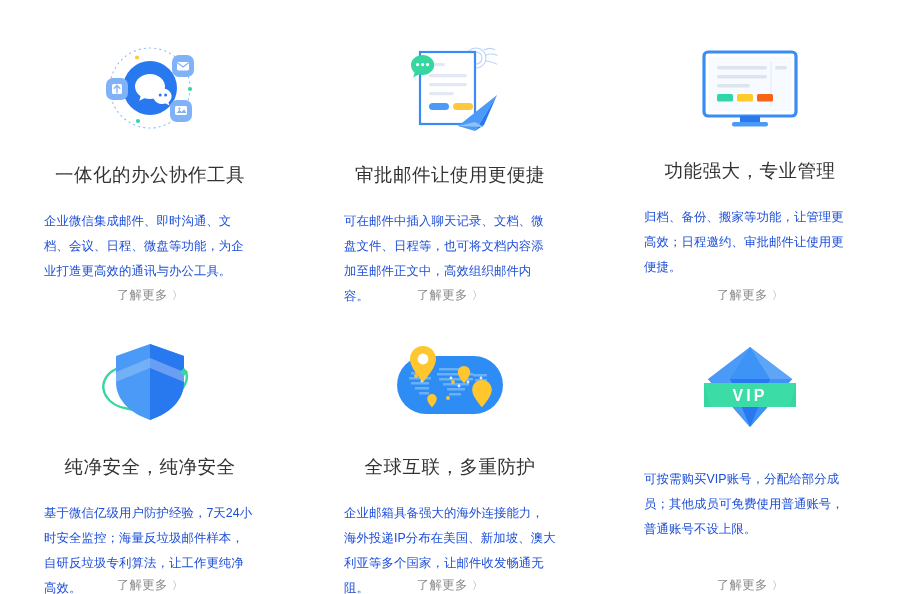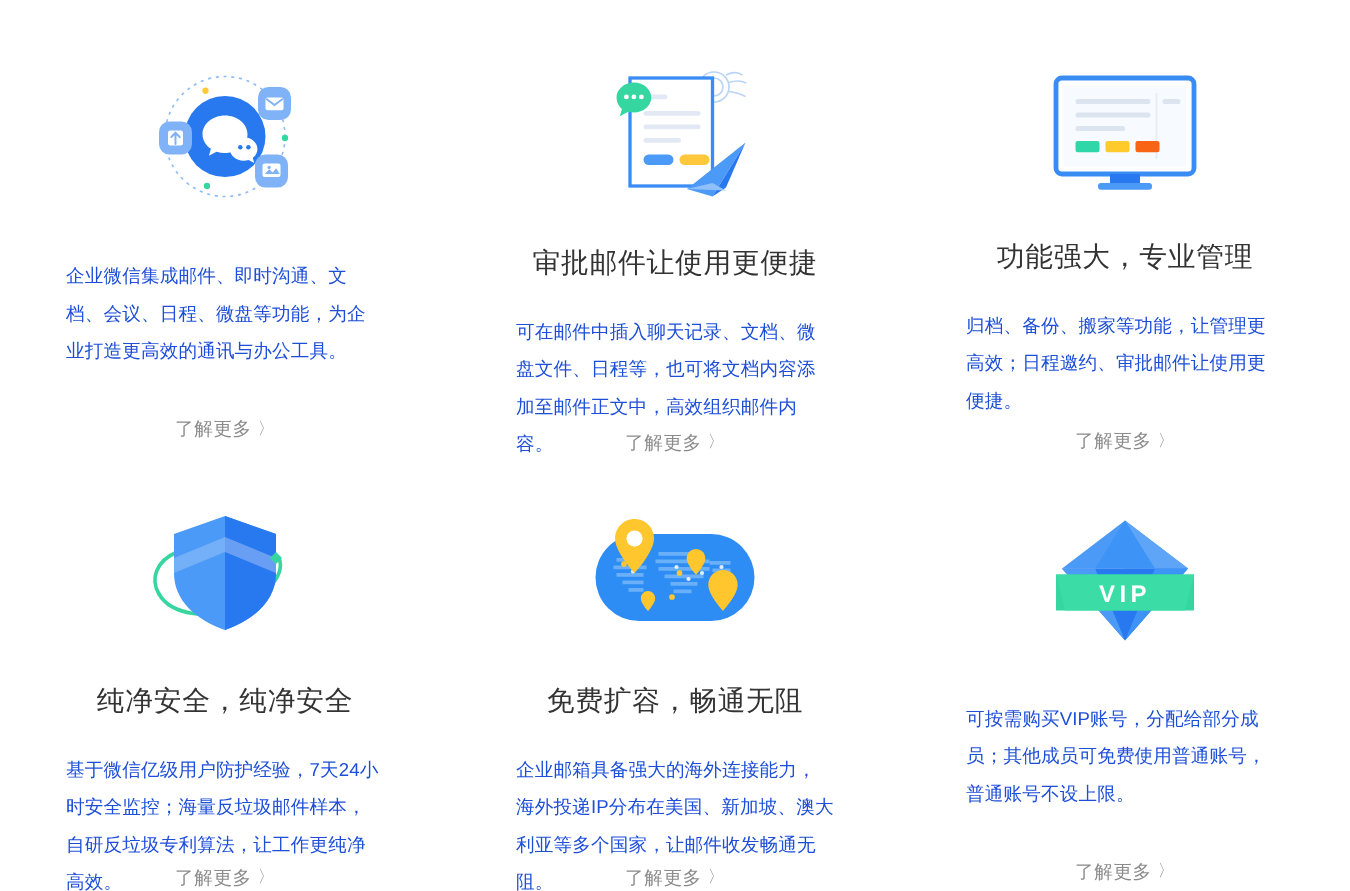--- a/index.html
+++ b/index.html
@@ -68,21 +68,21 @@
     letter-spacing: 0.4px;
   }
   .card-more .chev {
     font-size: 11px;
     margin-left: 2px;
     line-height: 1;
     color: #9a9a9a;
   }
   
   .row2 .card-icon { margin-top: 30px; }
-  .more-wrap { height: 40px; display:flex; align-items:center; justify-content:center; width:100%; }
+  .more-wrap { height: 40px; display:flex; align-items:flex-end; justify-content:center; width:100%; }
   .desc-wrap { min-height: 78px; width: 212px; }
 </style>
 </head>
 <body>
 
 <div class="features-grid">
 
   <div class="feature-card">
     <div class="card-icon">
       <svg width="132" height="100" viewBox="0 0 132 100">
@@ -100,20 +100,21 @@
         <path d="M33 47.5v7.5M30.2 50.3l2.8-2.8 2.8 2.8" fill="none" stroke="#7FB2F7" stroke-width="1.3" stroke-linecap="round"></path>
         <rect x="86" y="62" width="22" height="22" rx="7" fill="#7FB2F7"></rect>
         <rect x="91" y="68" width="12" height="9" rx="1.4" fill="#ffffff"></rect>
         <path d="M92.5 75l3-3.2 2.2 2.2 2.4-2.8 2.4 3.8z" fill="#7FB2F7"></path>
         <circle cx="95.4" cy="70.6" r="1.1" fill="#7FB2F7"></circle>
         <circle cx="53" cy="19.5" r="2.1" fill="#FFC93C"></circle>
         <circle cx="106" cy="51" r="2.1" fill="#35D6A0"></circle>
         <circle cx="54" cy="83" r="2.1" fill="#35D6A0"></circle>
       </svg>
     </div>
+    <div class="card-title">一体化的办公协作工具</div>
     <div class="desc-wrap">
       <p class="card-desc">企业微信集成邮件、即时沟通、文档、会议、日程、微盘等功能，为企业打造更高效的通讯与办公工具。</p>
     </div>
     <div class="more-wrap">
       <a class="card-more" href="#">
         <span>了解更多</span>
         <span class="chev">〉</span>
       </a>
     </div>
   </div>
@@ -233,21 +234,21 @@
           <circle cx="64" cy="48" r="1.9"></circle>
           <circle cx="59" cy="64" r="1.9"></circle>
         </g>
         <path d="M34 12c-7.2 0-13 5.8-13 13 0 9.2 13 23 13 23s13-13.8 13-23c0-7.2-5.8-13-13-13z" fill="#FFC62E"></path>
         <circle cx="34" cy="25" r="5.4" fill="#ffffff"></circle>
         <path d="M93 46c-5.4 0-9.8 4.4-9.8 9.8 0 7 9.8 17.4 9.8 17.4s9.8-10.4 9.8-17.4c0-5.4-4.4-9.8-9.8-9.8z" fill="#FFC62E"></path>
         <path d="M75 32c-3.4 0-6.2 2.8-6.2 6.2 0 4.4 6.2 11 6.2 11s6.2-6.6 6.2-11c0-3.4-2.8-6.2-6.2-6.2z" fill="#FFC62E"></path>
         <path d="M43 60c-2.6 0-4.8 2.2-4.8 4.8 0 3.4 4.8 8.6 4.8 8.6s4.8-5.2 4.8-8.6c0-2.6-2.2-4.8-4.8-4.8z" fill="#FFC62E"></path>
       </svg>
     </div>
-    <div class="card-title">免费扩容，畅通无阻</div>
+    <div class="card-title">全球互联，多重防护</div>
     <div class="desc-wrap">
       <p class="card-desc">企业邮箱具备强大的海外连接能力，海外投递IP分布在美国、新加坡、澳大利亚等多个国家，让邮件收发畅通无阻。</p>
     </div>
     <div class="more-wrap">
       <a class="card-more" href="#">
         <span>了解更多</span>
         <span class="chev">〉</span>
       </a>
     </div>
   </div>

